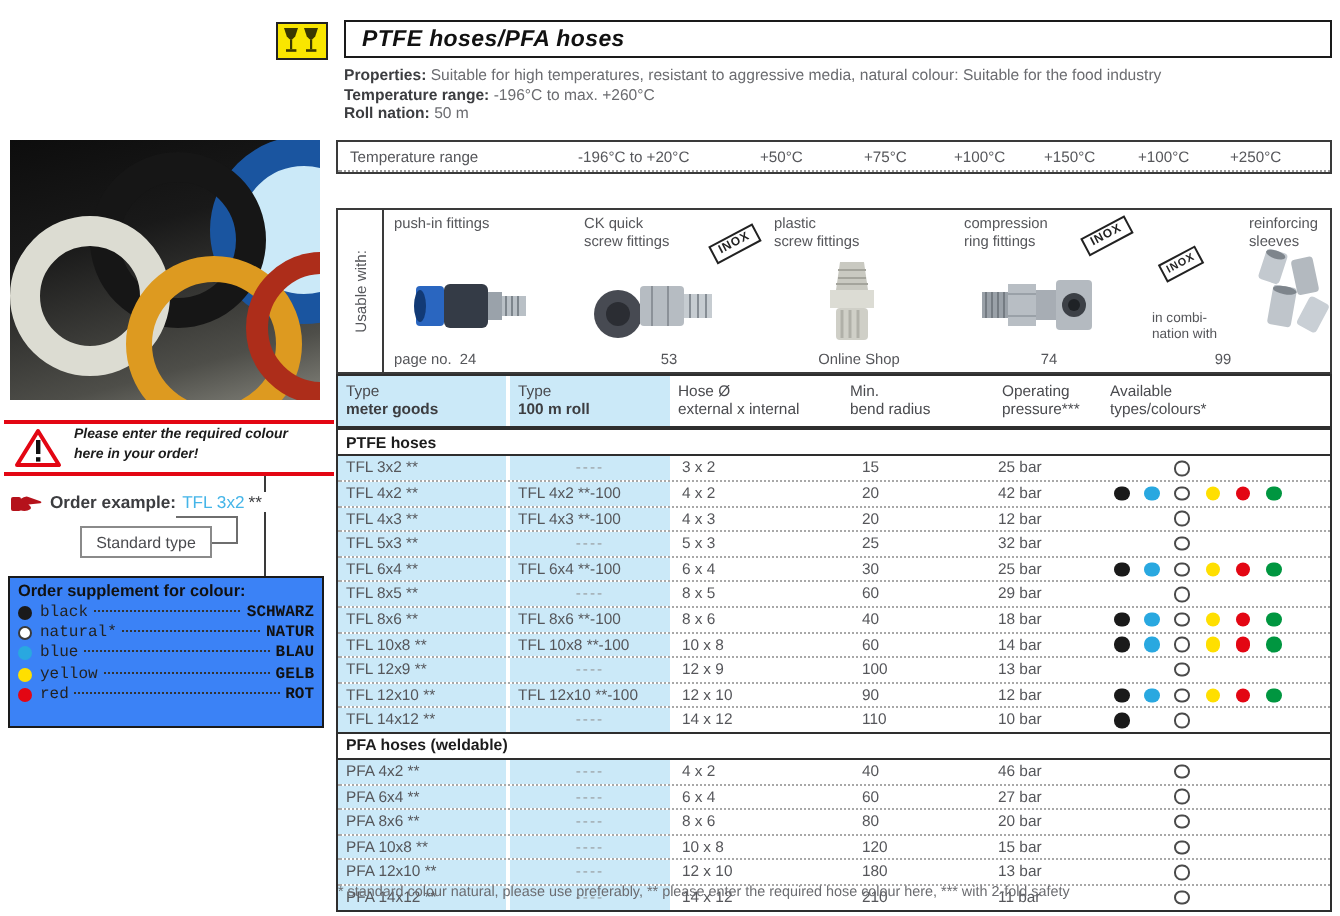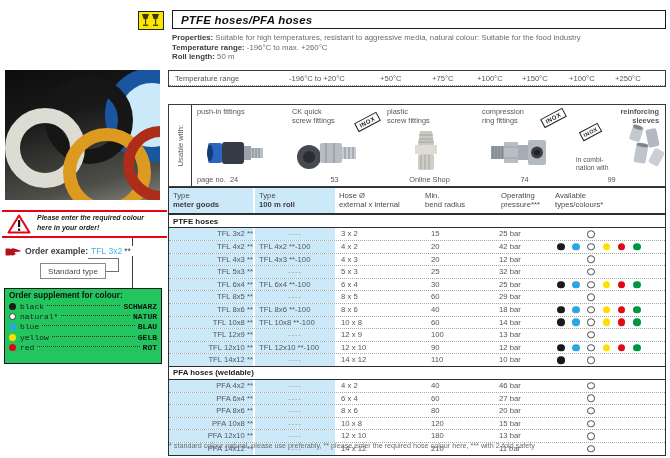--- a/index.html
+++ b/index.html
@@ -22,21 +22,21 @@
   .tt-row.first{border-bottom:1px dotted #9a9a9a;}
   .tt-cell{padding-left:6px;white-space:nowrap;}
 
   
   .usable-box{position:absolute;left:168px;top:104px;width:498px;height:83px;border:1px solid #3a3a3a;display:flex;box-sizing:border-box;}
   .usable-label{width:22px;border-right:1px solid #3a3a3a;display:flex;align-items:center;justify-content:center;flex:none;}
   .usable-label span{writing-mode:vertical-rl;transform:rotate(180deg);font-size:7.6px;}
   .usable-cells{flex:1;display:flex;}
   .u-cell{position:relative;width:95px;}
   .u-name{position:absolute;left:5px;top:3px;font-size:7.4px;line-height:8.6px;white-space:pre-line;}
-  .u-cell.last .u-name{left:auto;right:8px;text-align:right;font-weight:bold;}
+  .u-cell.last .u-name{left:auto;right:8px;}
   .u-ref{position:absolute;left:0;right:0;bottom:2px;font-size:7.4px;text-align:center;white-space:pre;}
   .u-cell.first .u-ref{text-align:left;padding-left:5px;}
   .u-cell.last .u-ref{text-align:center;padding-right:16px;}
   .u-img{position:absolute;left:6px;top:22px;width:76px;height:50px;}
   .u-cell.last .u-img{left:auto;right:-2px;top:18px;}
   .u-note{position:absolute;left:4px;bottom:14px;width:46px;font-size:6.8px;line-height:7.8px;white-space:pre-line;}
   .inox{position:absolute;font-size:6px;font-weight:bold;border:1px solid #222;color:#222;padding:1px 3px;
         transform:rotate(-28deg);background:#fff;letter-spacing:.5px;}
   .inox-2{right:2px;top:12px;}
   .inox-4{right:6px;top:8px;}
@@ -57,21 +57,21 @@
   .warn-tri{position:absolute;left:7px;top:214px;}
   .warn-text{position:absolute;left:37px;top:213px;font-size:7px;font-weight:bold;font-style:italic;color:#1c1c1c;line-height:9.5px;}
   .connector{position:absolute;background:#6e6e6e;}
   .connector.dark{background:#3a3a3a;}
   .order-line{position:absolute;left:5px;top:245px;display:flex;align-items:center;height:12px;}
   .order-label{font-size:8.6px;font-weight:bold;color:#3c3d40;margin-left:4px;}
   .order-type{font-size:8.6px;color:#45b5e8;margin-left:3px;}
   .order-suffix{font-size:8.6px;color:#3c3d40;margin-left:2px;}
   .std-box{position:absolute;left:40px;top:263px;width:66px;height:16px;border:1px solid #8a8a8a;background:#fff;
            display:flex;align-items:center;justify-content:center;font-size:8px;color:#4a4b4f;box-sizing:border-box;}
-  .legend{position:absolute;left:4px;top:288px;width:158px;height:76px;background:#22c55e;border:1.4px solid #1a1a1a;
+  .legend{position:absolute;left:4px;top:288px;width:158px;height:76px;background:#3b82f6;border:1.4px solid #1a1a1a;
           padding:2px 4px;box-sizing:border-box;}
   .legend-title{font-size:8.2px;font-weight:bold;color:#111;margin-bottom:1px;}
   .legend-row{display:flex;align-items:center;height:10.3px;font-family:Liberation Mono, monospace;}
   .legend-dot{width:7px;height:7px;border-radius:50%;margin-right:4px;flex:none;box-sizing:border-box;}
   .legend-name{font-size:8px;color:#222;white-space:nowrap;}
   .legend-leader{flex:1;border-bottom:1px dotted #333;margin:0 3px 2px 3px;}
   .legend-german{font-size:8px;font-weight:bold;color:#111;white-space:nowrap;}
 
   
   .hose-table{position:absolute;left:168px;top:187px;width:498px;border:1.2px solid #2e2e2e;font-size:7.7px;box-sizing:border-box;}
@@ -79,21 +79,21 @@
   .ht-header{border-bottom:1.4px solid #2e2e2e;}
   .ht-hcell{padding:3px 0 4px 4px;line-height:9.2px;white-space:nowrap;color:#4a4b4f;}
   .ht-hcell .l2.bold{font-weight:bold;color:#3c3d40;}
   .blue{background:#cbe9f8;}
   .gap{border-left:2px solid #fff;box-sizing:border-box;}
   .ht-section{border-top:1px solid #2e2e2e;border-bottom:1px solid #2e2e2e;font-weight:bold;color:#1c1c1c;
               padding:1.5px 0 1.5px 4px;font-size:7.9px;}
   .ht-group .ht-row + .ht-row{border-top:1px dotted #a8a8a8;}
   .ht-row{height:11.6px;}
   .ht-row > div{line-height:11.6px;white-space:nowrap;}
-  .c1{padding-left:4px;text-align:right;}
+  .c1{padding-left:4px;}
   .c2{padding-left:4px;}
   .c2.dash{padding-left:0;text-align:center;color:#9aa0a4;letter-spacing:1px;}
   .c3{padding-left:6px;}
   .c4{padding-left:10px;}
   .c5{padding-left:2px;}
   .c6{position:relative;}
   .dot{position:absolute;width:7.5px;height:7.5px;border-radius:50%;top:50%;transform:translateY(-50%);box-sizing:border-box;}
 
   .footnote{position:absolute;left:169px;top:441px;font-size:7.2px;color:#6b6c70;}
 </style>
@@ -115,21 +115,21 @@
     </svg>
   </div>
 
   <div class="title-box">
     <span>PTFE hoses/PFA hoses</span>
   </div>
 
   <div class="props">
     <div><b>Properties:</b> <span>Suitable for high temperatures, resistant to aggressive media, natural colour: Suitable for the food industry</span></div>
     <div><b>Temperature range:</b> <span>-196°C to max. +260°C</span></div>
-    <div><b>Roll length:</b> <span>50 m</span></div>
+    <div><b>Roll nation:</b> <span>50 m</span></div>
   </div>
 
   <div class="temp-table" id="temp-table">
       <div class="tt-row first">
         <div class="tt-cell">Temperature range</div>
         <div class="tt-cell">-196°C to +20°C</div>
         <div class="tt-cell">+50°C</div>
         <div class="tt-cell">+75°C</div>
         <div class="tt-cell">+100°C</div>
         <div class="tt-cell">+150°C</div>

